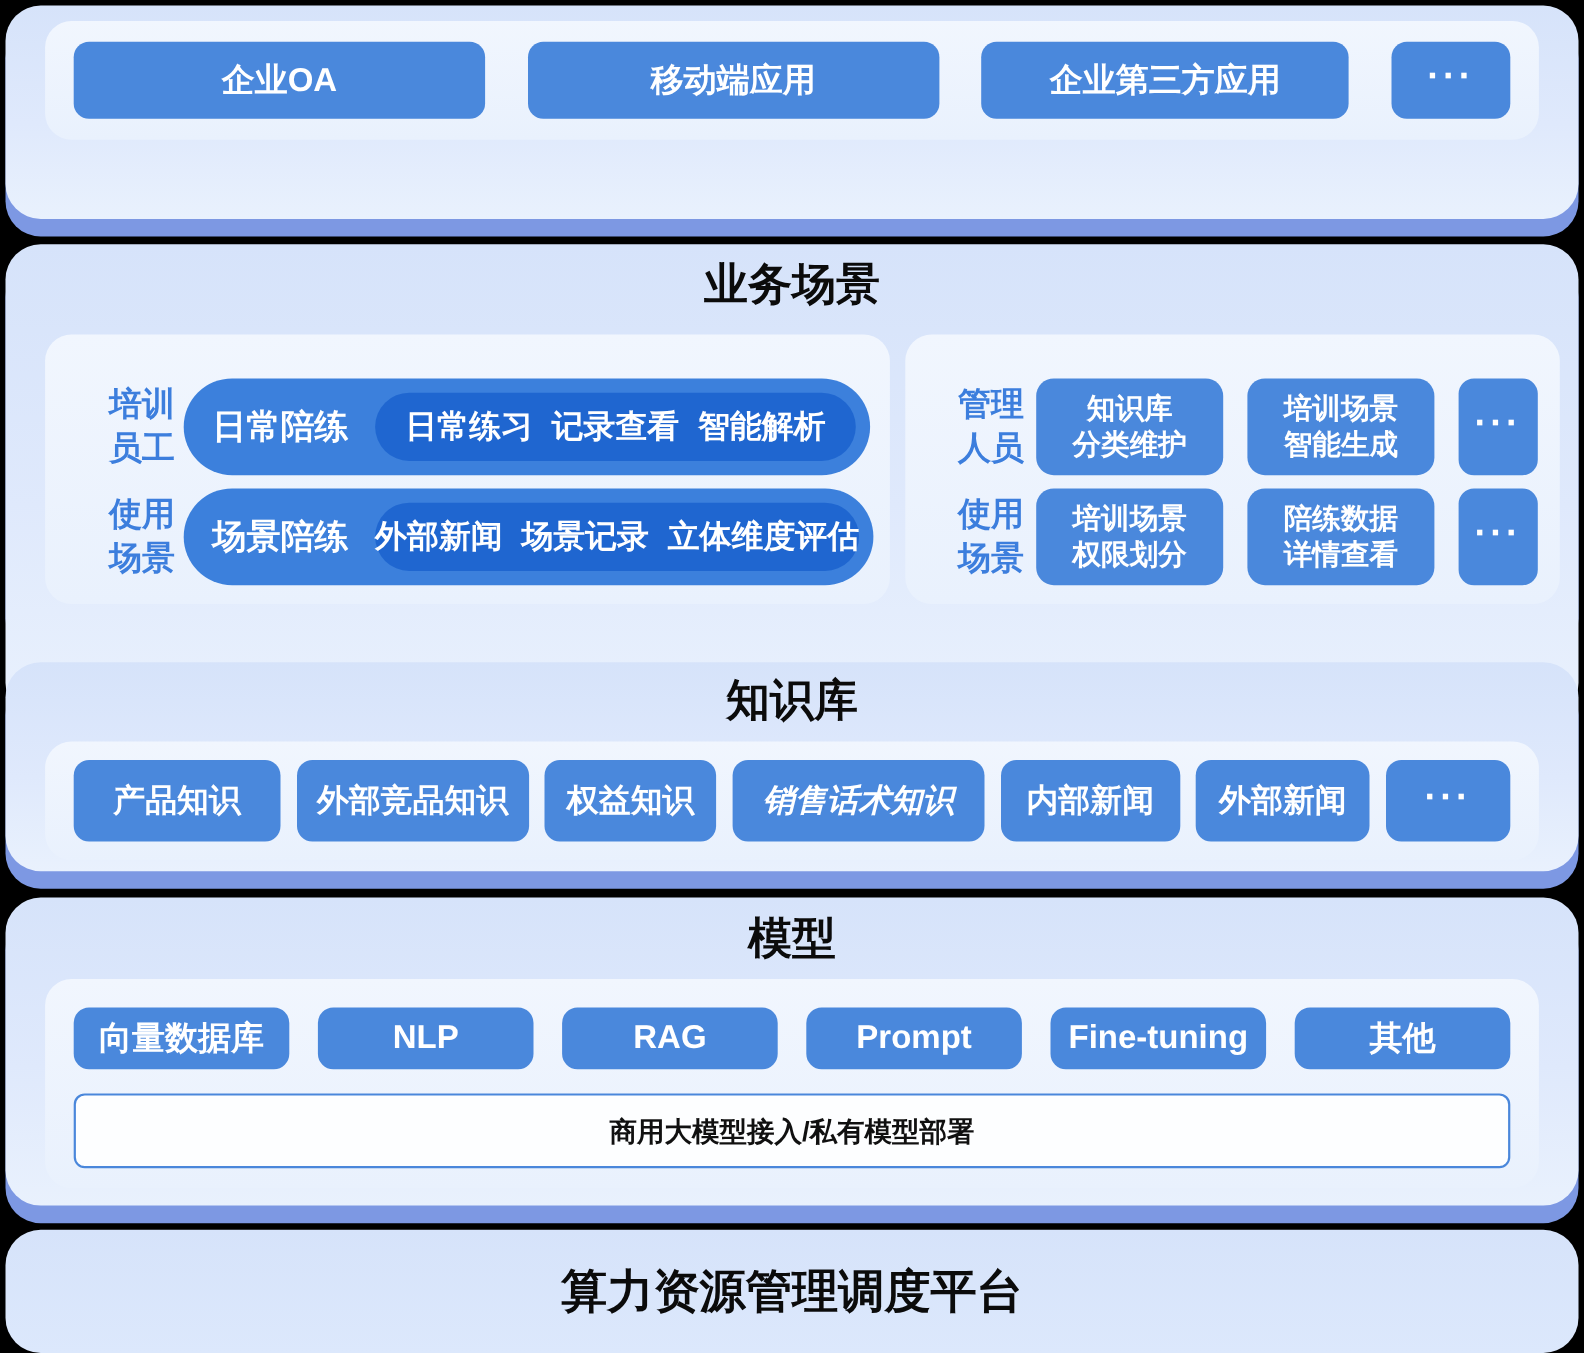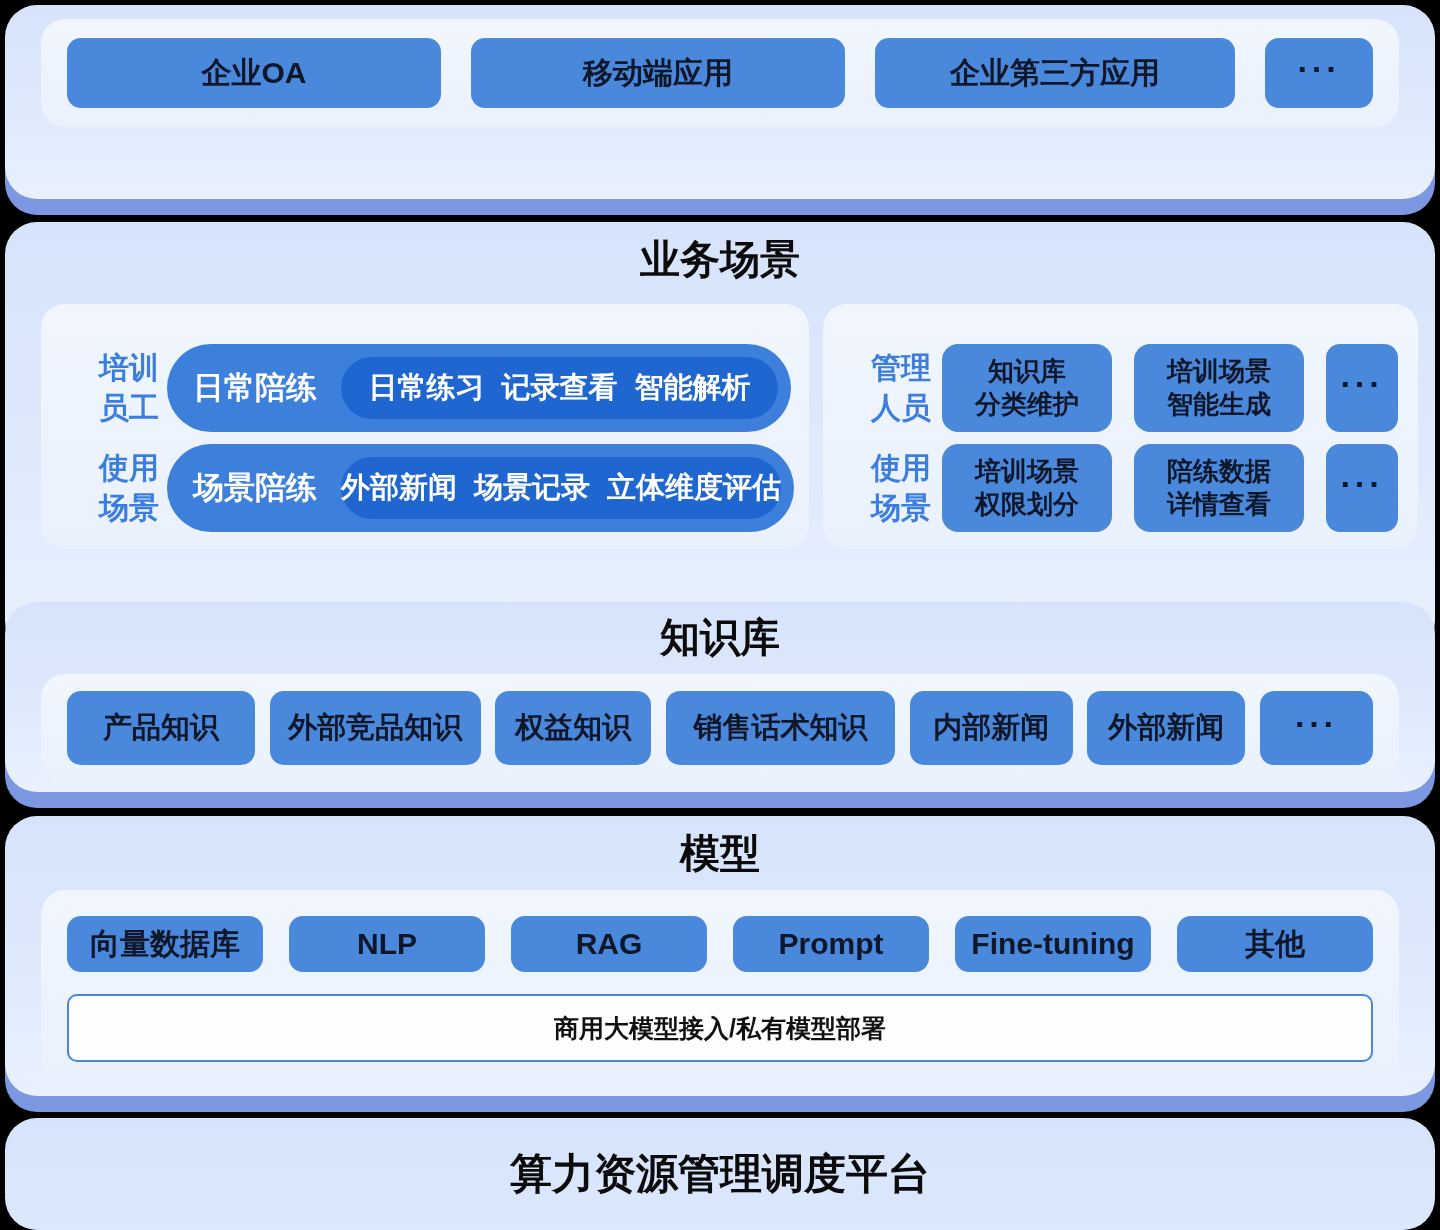--- a/index.html
+++ b/index.html
@@ -8,21 +8,21 @@
   #stage{position:relative;width:1440px;height:1230px;background:#000;overflow:hidden;}
 
   .shadow-layer{position:absolute;left:5px;width:1430px;background:#7d98e3;border-radius:32px;}
   .section{position:absolute;left:5px;width:1430px;border-radius:32px;
     background:linear-gradient(180deg,#d6e3fa 0%,#dfe9fc 55%,#e9f1fd 100%);}
   .section-title{padding-top:12px;text-align:center;font-size:40px;font-weight:bold;color:#0b0b0b;line-height:50px;}
 
   .panel{background:linear-gradient(180deg,#f1f6fe 0%,#e9f1fd 100%);border-radius:24px;}
   .full-panel{margin:14px 36px 0 36px;display:flex;align-items:center;justify-content:space-between;padding:0 26px;}
 
-  .btn{background:#4a88dc;color:#0f172a;font-weight:bold;display:flex;align-items:center;justify-content:center;
+  .btn{background:#4a88dc;color:#ffffff;font-weight:bold;display:flex;align-items:center;justify-content:center;
     text-align:left;border-radius:14px;cursor:pointer;}
   .btn-lg{height:70px;font-size:30px;}
   .btn-k{height:74px;font-size:29px;}
   .btn-m{height:56px;font-size:30px;width:196px;}
   .dots{font-size:34px;letter-spacing:3px;line-height:1;padding-bottom:8px;}
 
   
   .biz-panels{display:flex;margin:20px 36px 0 36px;gap:14px;height:245px;}
   .biz-panel-left{width:768px;padding:40px 18px 0 26px;}
   .biz-panel-right{flex:1;padding:40px 20px 0 16px;}
@@ -47,21 +47,21 @@
 </head>
 <body>
 
 <div id="stage">
 
   <div class="shadow-layer" style="top:21px;height:194px;"></div>
   <div class="section" style="top:5px;height:194px;">
     <div class="panel full-panel" style="height:108px;">
       <div class="btn btn-lg" style="width:374px;">企业OA</div>
       <div class="btn btn-lg" style="width:374px;">移动端应用</div>
-      <div class="btn btn-lg" style="width:360px;">企业第三方应用</div>
+      <div class="btn btn-lg" style="width:334px;">企业第三方应用</div>
       <div class="btn btn-lg dots" style="width:108px;">···</div>
     </div>
   </div>
 
   <div class="shadow-layer" style="top:238px;height:356px;"></div>
   <div class="section" style="top:222px;height:431px;">
     <div class="section-title">业务场景</div>
     <div class="biz-panels">
 
       <div class="panel biz-panel-left">
@@ -135,21 +135,21 @@
     </div>
   </div>
 
   <div class="shadow-layer" style="top:618px;height:190px;"></div>
   <div class="section" style="top:602px;height:190px;">
     <div class="section-title" style="padding-top:10px;">知识库</div>
     <div class="panel full-panel" style="margin-top:12px;height:108px;">
       <div class="btn btn-k" style="width:188px;">产品知识</div>
       <div class="btn btn-k" style="width:211px;">外部竞品知识</div>
       <div class="btn btn-k" style="width:156px;">权益知识</div>
-      <div class="btn btn-k" style="width:229px;">销售话术知识</div>
+      <div class="btn btn-k" style="width:229px;font-style:italic;">销售话术知识</div>
       <div class="btn btn-k" style="width:163px;">内部新闻</div>
       <div class="btn btn-k" style="width:158px;">外部新闻</div>
       <div class="btn btn-k dots" style="width:113px;">···</div>
     </div>
   </div>
 
   <div class="shadow-layer" style="top:832px;height:280px;"></div>
   <div class="section" style="top:816px;height:280px;">
     <div class="section-title">模型</div>
     <div class="panel" style="margin:12px 36px 0 36px;height:190px;padding:26px 26px 0 26px;">

